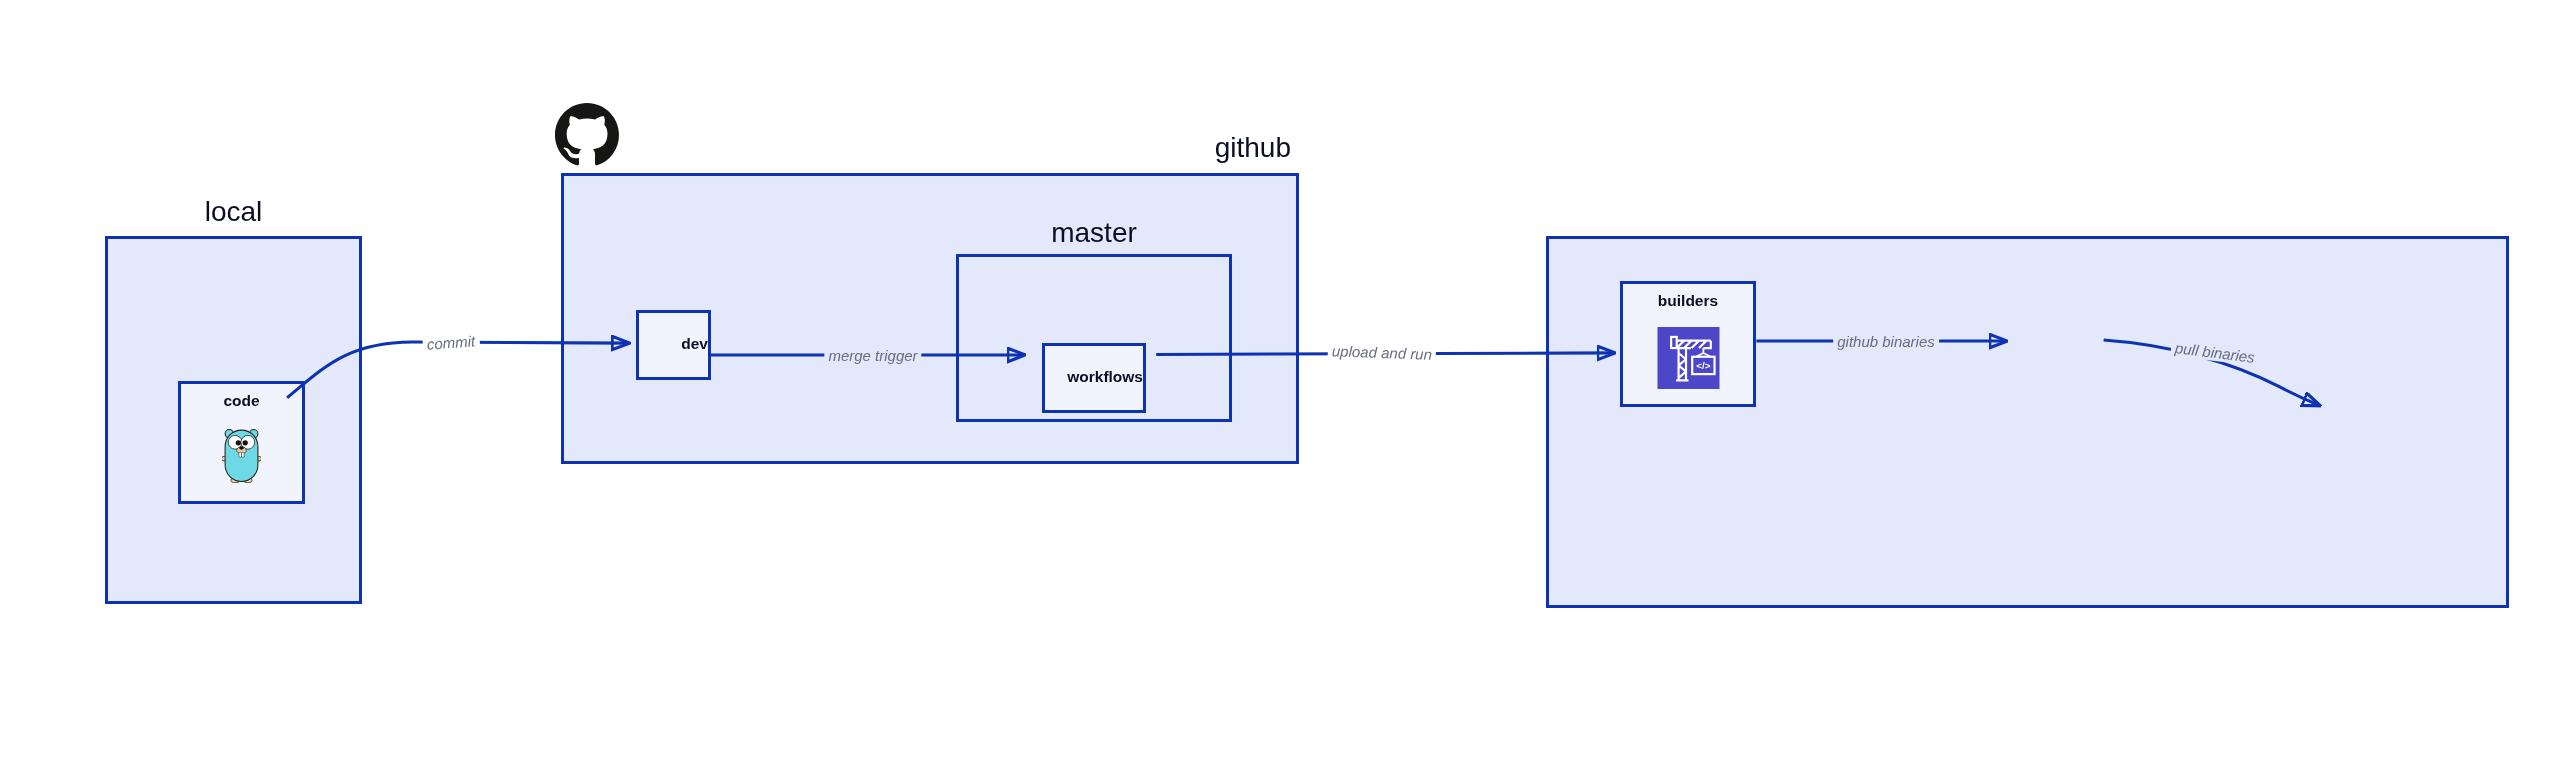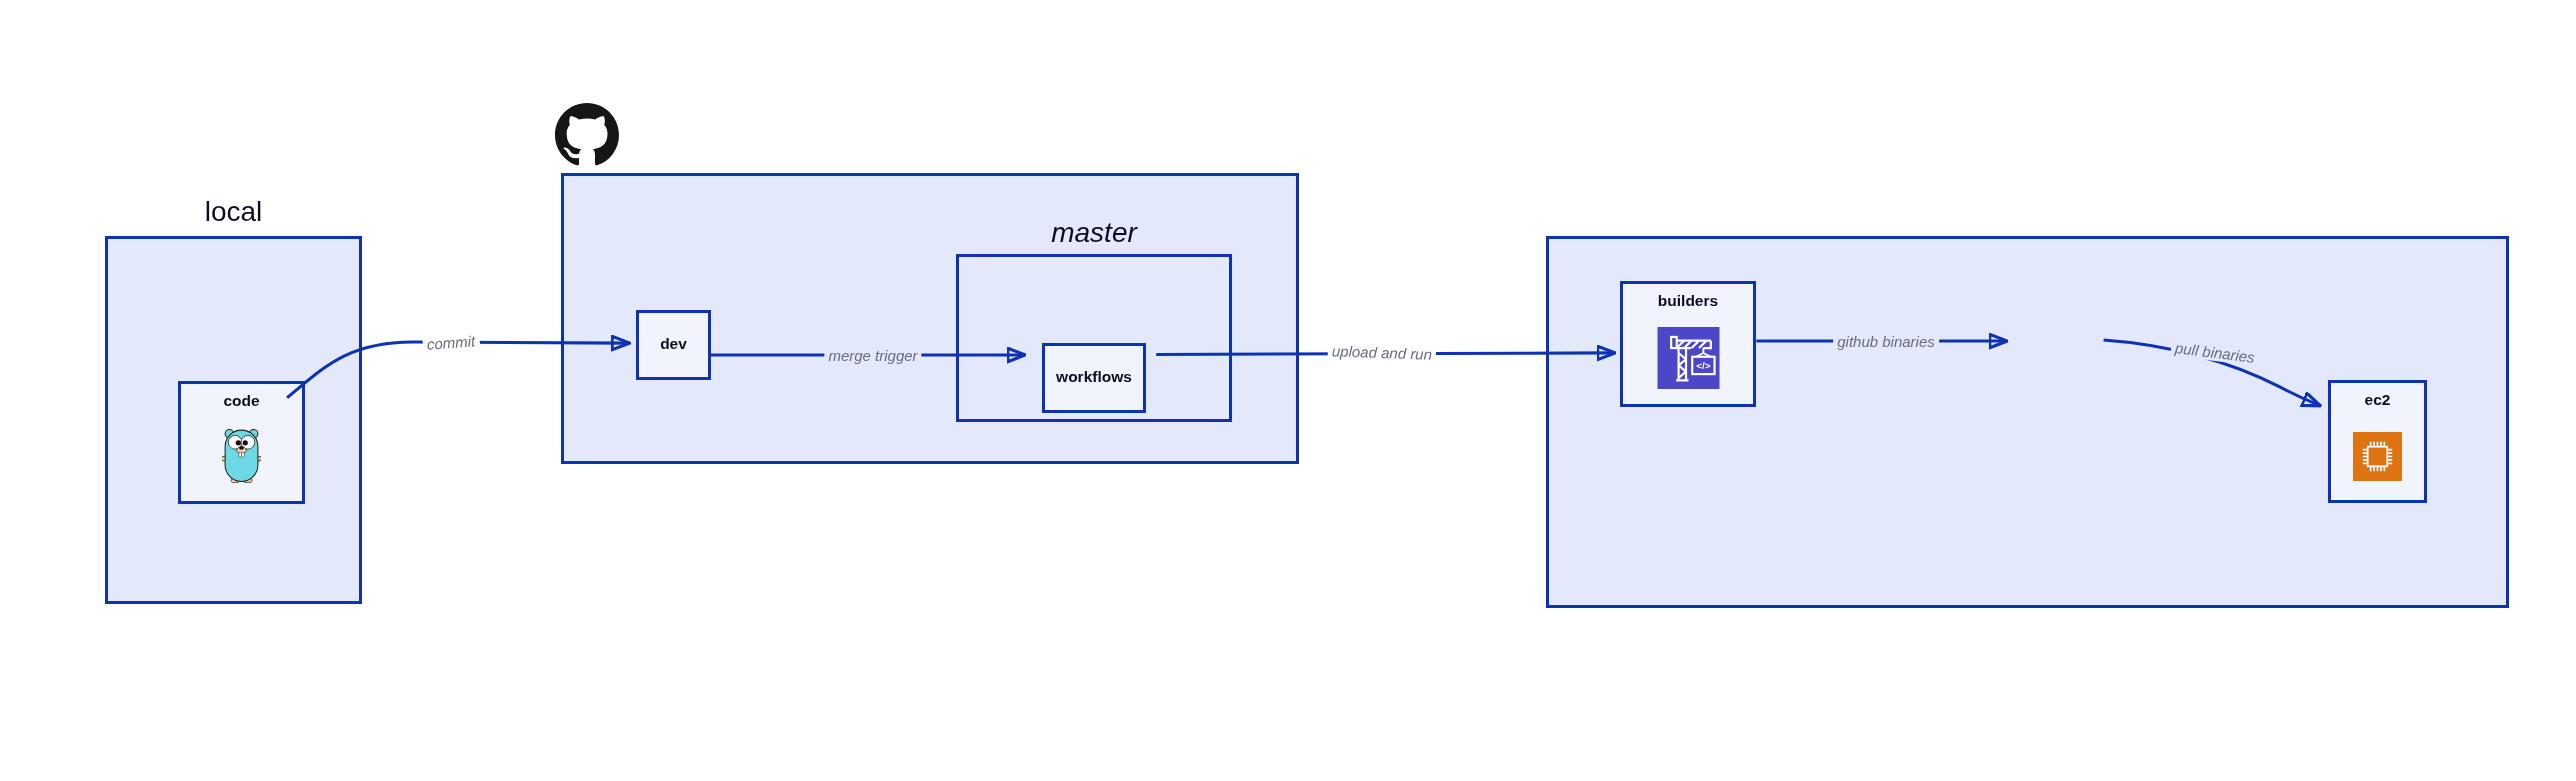--- a/index.html
+++ b/index.html
@@ -23,36 +23,36 @@
   
   .group{position:absolute;background:var(--container-fill);border:3.1px solid var(--edge-blue);z-index:1;}
   .group-local  {left:105px; top:236px; width:257px;  height:368px;}
   .group-github {left:561px;top:173px; width:738px; height:291px;}
   .group-master {left:956px;top:254px; width:276px;  height:168px;z-index:2;}
   .group-aws    {left:1546px;top:236px; width:963px; height:372px;}
 
   .group-label{position:absolute;font-size:28px;line-height:1.05;color:var(--text-dark);z-index:2;}
   .label-local  {left:105px; top:197px; width:257px; text-align:center;}
   .label-github {left:561px;top:133px; width:730px;text-align:right;}
-  .label-master {left:956px;top:218px; width:276px; text-align:center;font-style:italic;}
+  .label-master {left:956px;top:218px; width:276px; text-align:center;}
   .label-aws    {left:1546px;top:199px; width:963px;text-align:center;}
 
   
   .node{position:absolute;background:var(--node-fill);border:3.1px solid var(--edge-blue);z-index:3;padding-left:48px;}
   .node-code     {left:178px; top:381px;width:127px;height:123px;}
   .node-dev      {left:636px;top:310px;width:75px;height:70px;}
   .node-workflows{left:1030px;top:343px;width:104px;height:70px;margin-left:12px;}
   .node-builders {left:1620px;top:281px;width:136px;height:126px;}
   .node-s3       {left:2012px;top:281px;width:91px;height:126px;}
   .node-ec2      {left:2328px;top:380px;width:99px;height:123px;}
 
   .node-label{position:absolute;top:8.2px;left:0;right:0;text-align:center;
               font-weight:bold;font-size:15.5px;color:var(--text-dark);}
   .node-label-center{position:absolute;top:50%;left:0;right:0;transform:translateY(-54%);
-              text-align:center;font-weight:bold;font-size:15.5px;color:var(--text-dark);}
+              text-align:right;font-weight:bold;font-size:15.5px;color:var(--text-dark);}
   .node-icon{position:absolute;inset:0;margin:auto;display:block;}
   .icon-gopher   {width:39px; height:55px;margin-top:44px;}
   .icon-codebuild{width:63px;height:62px;margin-top:43px;}
   .icon-s3       {width:47px; height:47px; margin-top:49px;}
   .icon-ec2      {width:49px; height:49px; margin-top:49px;}
 
   
   .github-logo{position:absolute;left:555px;top:103px;width:64px;height:64px;z-index:2;}
 
   
@@ -83,20 +83,21 @@
 <body>
 
 <div class="canvas">
 
   <div class="group group-local"></div>
   <div class="group group-github"></div>
   <div class="group group-master"></div>
   <div class="group group-aws"></div>
 
   <div class="group-label label-local">local</div>
+  <div class="group-label label-github">github</div>
   <div class="group-label label-master">master</div>
 
   <svg class="github-logo" viewBox="0 0 16 16">
     <path fill="var(--github-black)" d="M8 0C3.58 0 0 3.58 0 8c0 3.54 2.29 6.53 5.47 7.59.4.07.55-.17.55-.38 0-.19-.01-.82-.01-1.49-2.01.37-2.53-.49-2.69-.94-.09-.23-.48-.94-.82-1.13-.28-.15-.68-.52-.01-.53.63-.01 1.08.58 1.23.82.72 1.21 1.87.87 2.33.66.07-.52.28-.87.51-1.07-1.78-.2-3.64-.89-3.64-3.95 0-.87.31-1.59.82-2.15-.08-.2-.36-1.02.08-2.12 0 0 .67-.21 2.2.82.64-.18 1.32-.27 2-.27.68 0 1.36.09 2 .27 1.53-1.04 2.2-.82 2.2-.82.44 1.1.16 1.92.08 2.12.51.56.82 1.27.82 2.15 0 3.07-1.87 3.75-3.65 3.95.29.25.54.73.54 1.48 0 1.07-.01 1.93-.01 2.2 0 .21.15.46.55.38A8.01 8.01 0 0 0 16 8c0-4.42-3.58-8-8-8z"></path>
   </svg>
 
   <div class="node node-code">
     <div class="node-label">code</div>
     <svg class="node-icon icon-gopher" viewBox="0 0 72 104">
       <circle cx="13" cy="11" r="8" fill="var(--gopher-cyan)" stroke="#26211f" stroke-width="2"></circle>
@@ -132,31 +133,20 @@
       <rect x="22" y="16" width="9" height="18" class="stroke-w" stroke-width="3.5"></rect>
       <path class="stroke-w" stroke-width="3.5" d="M31 22 H86 M31 34 H54 M86 22 L86 34 L74 34 M31 34 L43 22 M43 34 L55 22 M55 34 L67 22 M67 34 L79 22"></path>
       <path class="stroke-w" stroke-width="3.5" d="M34 34 V86 M46 34 V86 M30 86 H50 M34 42 L46 52 M46 52 L34 62 M34 62 L46 72 M46 72 L34 82"></path>
       <path class="stroke-w" stroke-width="3" d="M74 34 V42 M74 42 L62 48 M74 42 L86 48"></path>
       <rect x="56" y="48" width="36" height="28" class="stroke-w" stroke-width="3.5"></rect>
       <text x="74" y="68" font-size="16" font-weight="bold" fill="#fff" text-anchor="middle" font-family="Liberation Sans, sans-serif">&lt;/&gt;</text>
     </svg>
   </div>
 
 
-  <div class="node node-ec2">
-    <div class="node-label">ec2</div>
-    <svg class="node-icon icon-ec2" viewBox="0 0 100 100">
-      <rect class="icon-bg" x="0" y="0" width="100" height="100" fill="var(--ec2-orange)"></rect>
-      <rect x="30" y="30" width="40" height="40" class="stroke-w" stroke-width="3.5"></rect>
-      <path class="stroke-w" stroke-width="3.5" d="M36 20 V30 M43 20 V30 M50 20 V30 M57 20 V30 M64 20 V30
-        M36 70 V80 M43 70 V80 M50 70 V80 M57 70 V80 M64 70 V80
-        M20 36 H30 M20 43 H30 M20 50 H30 M20 57 H30 M20 64 H30
-        M70 36 H80 M70 43 H80 M70 50 H80 M70 57 H80 M70 64 H80"></path>
-    </svg>
-  </div>
 
   <svg class="edges" viewBox="0 0 5054 1516">
     <defs>
       <marker id="arrow" markerUnits="userSpaceOnUse" markerWidth="38" markerHeight="32" refX="34" refY="15" orient="auto">
         <path class="arrow-head" d="M2 2 L36 15 L2 28 Z"></path>
       </marker>
     </defs>
     <path d="M 557 772 C 628 714 672 665 800 664 L 1220 666" marker-end="url(#arrow)"></path>
     <path d="M 1379 689 L 1988 689" marker-end="url(#arrow)"></path>
     <path d="M 2244 688 L 3133 685" marker-end="url(#arrow)"></path>

